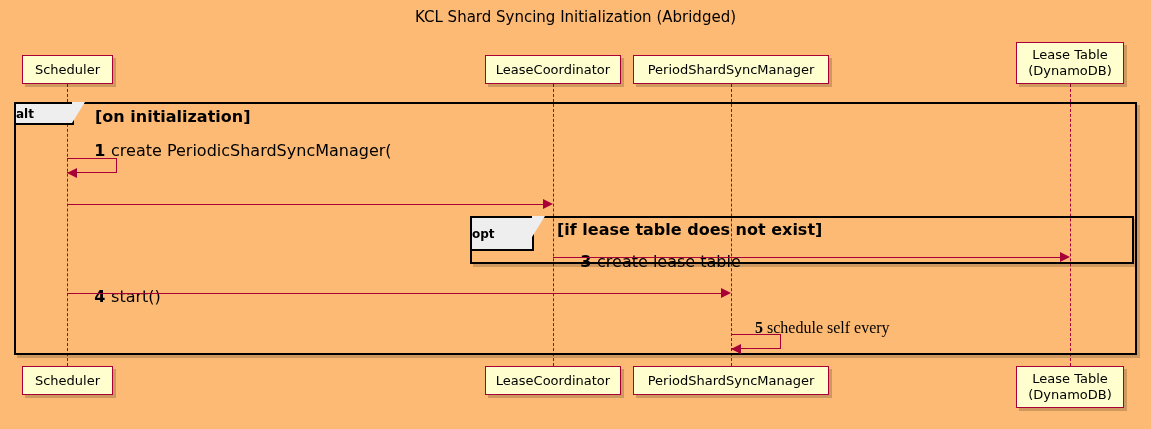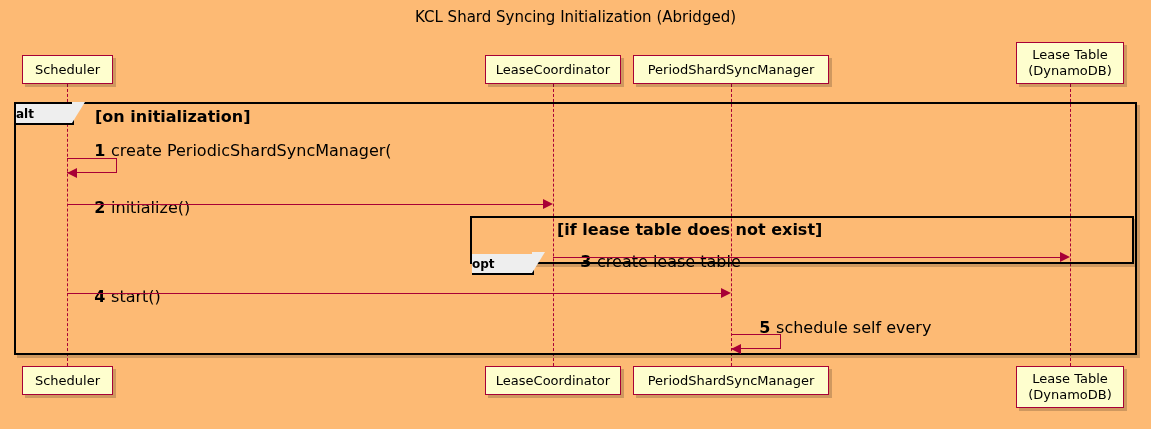--- a/index.html
+++ b/index.html
@@ -149,43 +149,40 @@
   <div class="frame" style="left:14px; top:102px; width:1123px; height:253px;"></div>
   <div class="frame-tab" style="left:16px; top:104px; width:58px; height:21px;">alt</div>
   <div class="frame-guard" style="left:95px; top:107px;">[on initialization]</div>
 
   <div class="msg-label" style="left:74px; top:128px;">
     <span class="msg-num">1 </span><span>create PeriodicShardSyncManager(</span><br>
   </div>
   <div class="self-loop" style="left:67px; top:158px; width:50px; height:15px;"></div>
   <div class="arrow-left" style="left:67px; top:168px;"></div>
 
-  <div class="msg-label" style="left:74px; top:185px;">
-    <span class="msg-num">2 </span><span>initialize()</span>
-  </div>
   <div class="msg-line" style="left:67px; top:204px; width:476px;"></div>
   <div class="arrow-right" style="left:543px; top:199px;"></div>
 
   <div class="frame" style="left:470px; top:216px; width:664px; height:48px;"></div>
-  <div class="frame-tab" style="left:472px; top:218px; width:62px; height:21px;margin-top:36px;">opt</div>
+  <div class="frame-tab" style="left:472px; top:218px; width:62px; height:33px;">opt</div>
   <div class="frame-guard" style="left:557px; top:220px;">[if lease table does not exist]</div>
 
   <div class="msg-label" style="left:560px; top:239px;">
     <span class="msg-num">3 </span><span>create lease table</span>
   </div>
   <div class="msg-line" style="left:553px; top:257px; width:507px;"></div>
   <div class="arrow-right" style="left:1060px; top:252px;"></div>
 
   <div class="msg-label" style="left:74px; top:274px;">
     <span class="msg-num">4 </span><span>start()</span>
   </div>
   <div class="msg-line" style="left:67px; top:293px; width:654px;"></div>
   <div class="arrow-right" style="left:721px; top:288px;"></div>
 
-  <div class="msg-label" style="left:739px; top:305px;">
+  <div class="msg-label" style="left:739px; top:305px;font-family:Liberation Serif, serif;">
     <span class="msg-num">5 </span><span>schedule self every</span><br>
   </div>
   <div class="self-loop" style="left:731px; top:334px; width:50px; height:15px;"></div>
   <div class="arrow-left" style="left:731px; top:344px;"></div>
 
   <div class="participant" style="left:22px; top:55px; width:91px; height:29px;">
     <span>Scheduler</span>
   </div>
 
   <div class="participant" style="left:485px; top:55px; width:136px; height:29px;">

